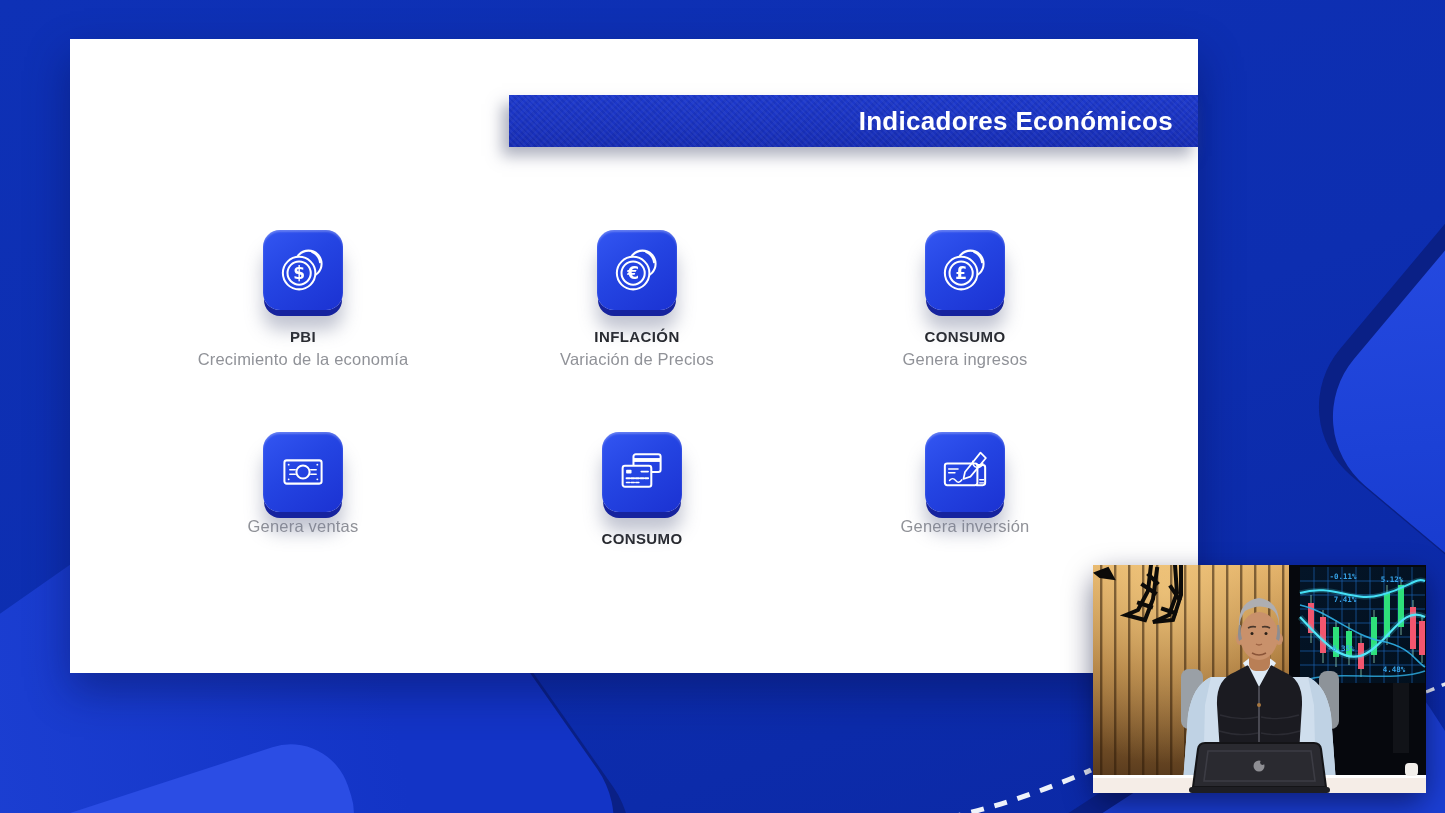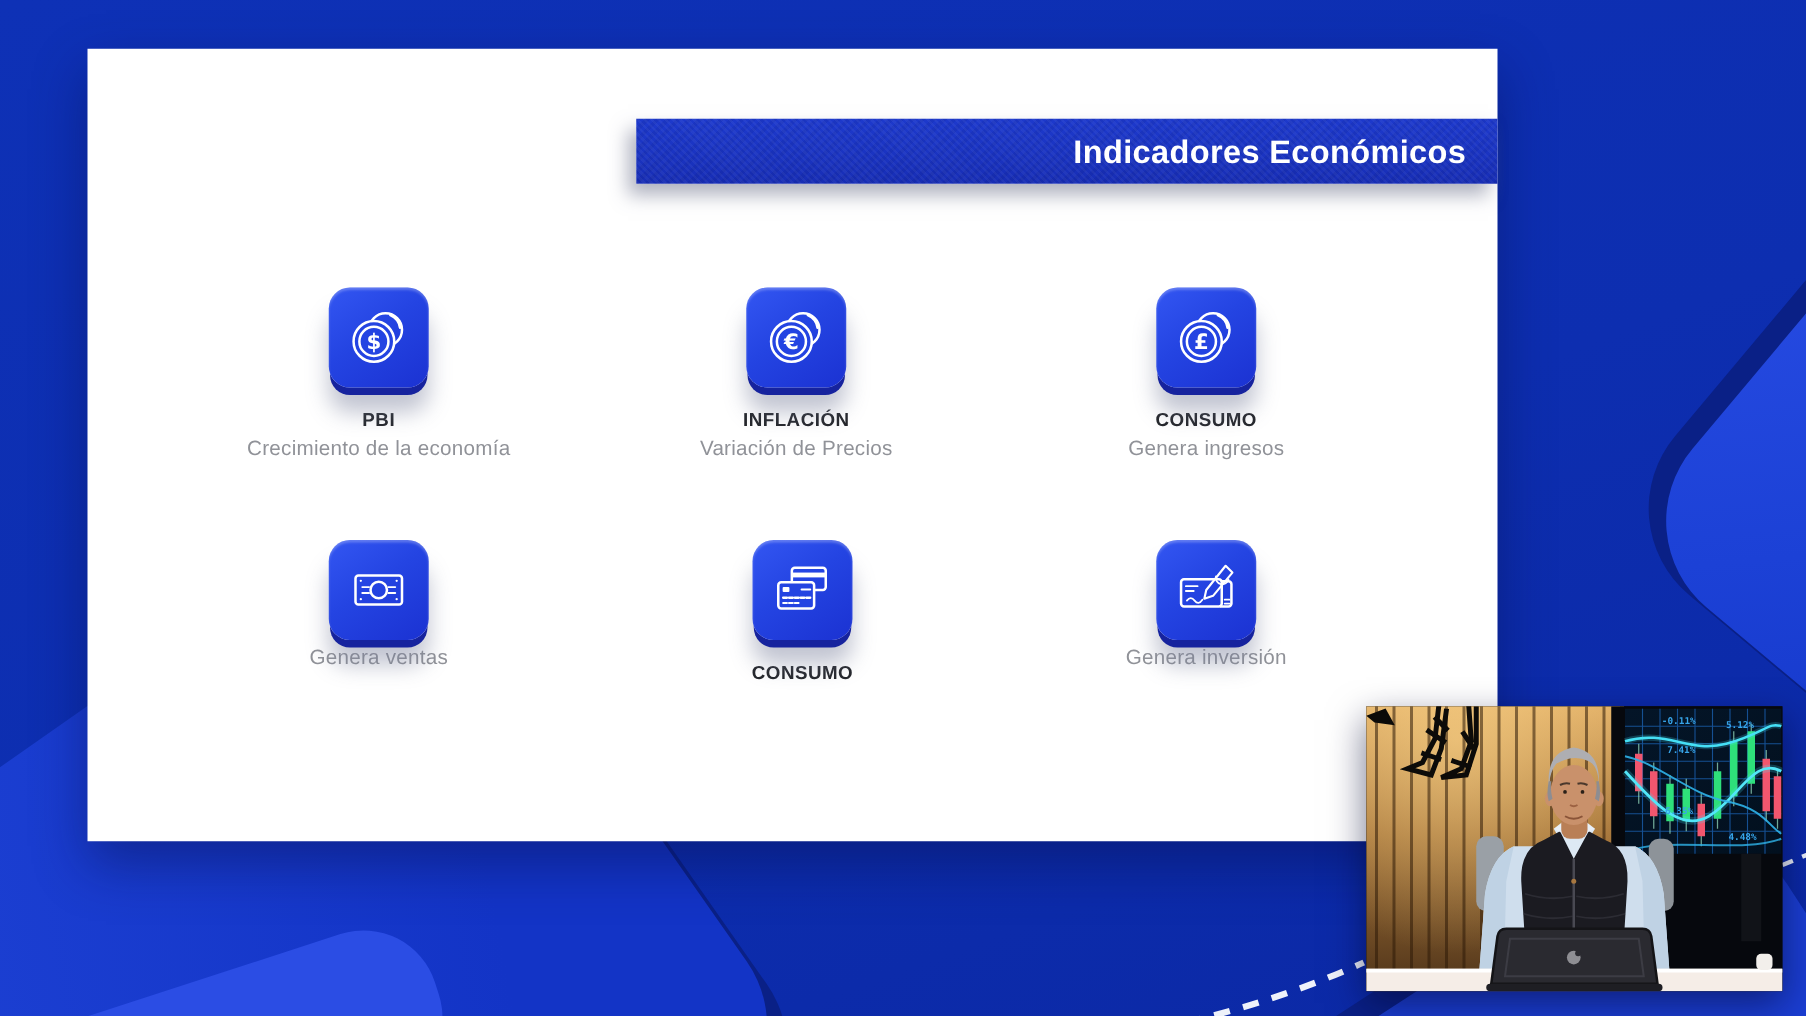--- a/index.html
+++ b/index.html
@@ -35,21 +35,21 @@
         background:linear-gradient(145deg,#3356f2 0%,#2444e2 45%,#1b32d2 100%);
         box-shadow:0 7px 0 -1px #16239e, 0 20px 18px rgba(118,124,152,.45), inset 0 2px 2px rgba(255,255,255,.25);}
   .tile svg{position:absolute;left:50%;top:50%;transform:translate(-50%,-50%);}
   .ic{stroke:#ffffff;stroke-width:2.6;fill:none;stroke-linecap:round;stroke-linejoin:round;}
   .ic .fillblue{fill:#2444e2;}
   .ic text{stroke:none;fill:#ffffff;font-weight:bold;font-family:"DejaVu Sans",sans-serif;}
   .label{margin-top:18px;font-size:15px;font-weight:bold;color:#24262b;letter-spacing:.4px;}
   .desc{margin-top:5px;font-size:16.5px;color:#909298;letter-spacing:.2px;}
   
   .webcam{position:absolute;left:1093px;top:565px;width:333px;height:228px;z-index:5;
-          box-shadow:0 10px 28px rgba(3,8,50,.55);background:#0a0c10;}
+          box-shadow:0 10px 28px rgba(3,8,50,.55);background:#0a0c10;border-radius:17px;}
   .webcam svg{display:block;}
 </style>
 </head>
 <body>
 
 <div class="stage">
 
   <div class="shape sh-bl-rim"></div>
   <div class="shape sh-bl-main"></div>
   <div class="shape sh-bl-strip"></div>

